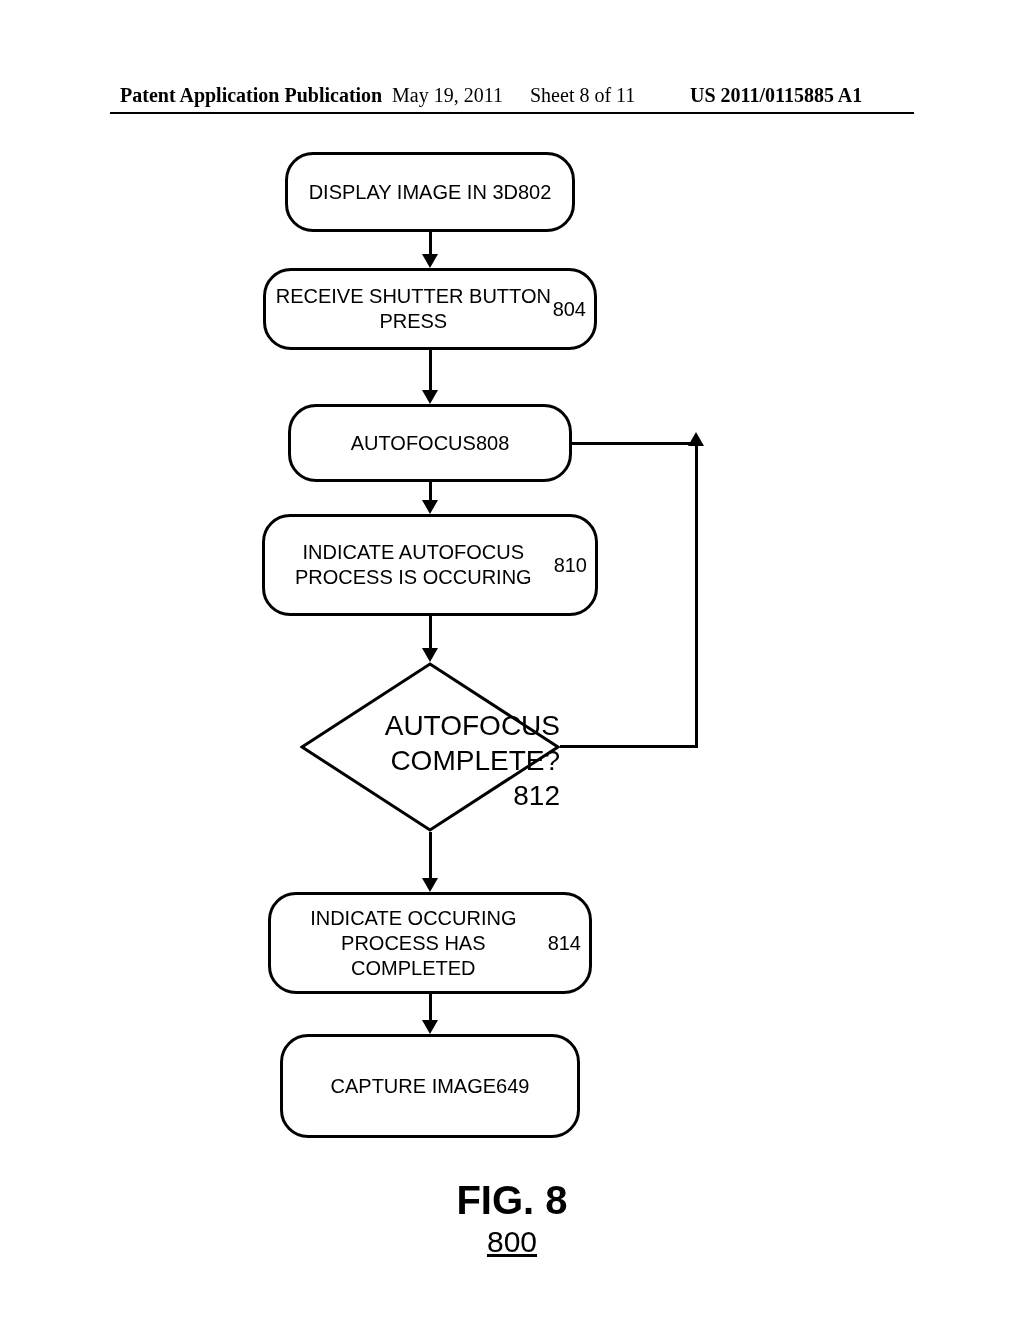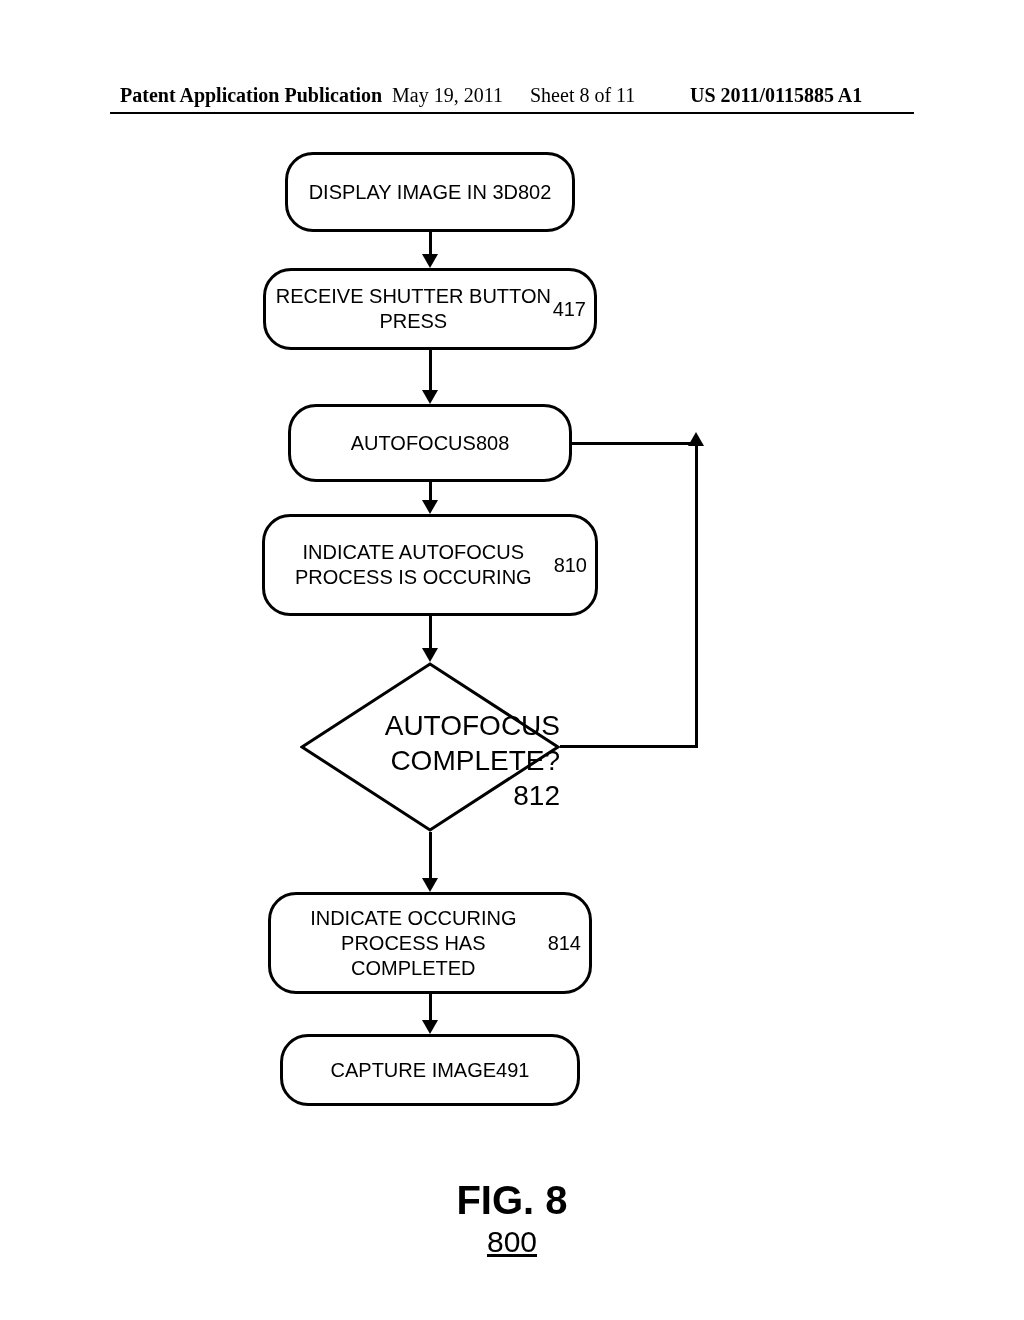--- a/index.html
+++ b/index.html
@@ -113,21 +113,21 @@
   <div class="box" style="left:285px; top:8px; width:290px; height:80px;">
     <div class="title">DISPLAY IMAGE IN 3D</div>
     <div class="num">802</div>
   </div>
 
   <div class="arrow-line" style="left:429px; top:88px; width:3px; height:24px;"></div>
   <div class="arrow-head-down" style="left:422px; top:110px;"></div>
 
   <div class="box" style="left:263px; top:124px; width:334px; height:82px;">
     <div class="title">RECEIVE SHUTTER BUTTON PRESS</div>
-    <div class="num">417</div>
+    <div class="num">804</div>
   </div>
 
   <div class="arrow-line" style="left:429px; top:206px; width:3px; height:42px;"></div>
   <div class="arrow-head-down" style="left:422px; top:246px;"></div>
 
   <div class="box" style="left:288px; top:260px; width:284px; height:78px;">
     <div class="title">AUTOFOCUS</div>
     <div class="num">808</div>
   </div>
 
@@ -161,23 +161,23 @@
   <div class="arrow-head-up" style="left:688px; top:288px;"></div>
 
   <div class="box" style="left:268px; top:748px; width:324px; height:102px;">
     <div class="title">INDICATE OCCURING PROCESS HAS COMPLETED</div>
     <div class="num">814</div>
   </div>
 
   <div class="arrow-line" style="left:429px; top:850px; width:3px; height:28px;"></div>
   <div class="arrow-head-down" style="left:422px; top:876px;"></div>
 
-  <div class="box" style="left:280px; top:890px; width:300px; height:72px;">
+  <div class="box" style="left:280px; top:890px; width:300px; height:104px;">
     <div class="title">CAPTURE IMAGE</div>
-    <div class="num">491</div>
+    <div class="num">649</div>
   </div>
 
 </div>
 
 <div class="fig-label" style="top:1178px;">
   <div class="fig">FIG. 8</div>
   <div class="num">800</div>
 </div>
 
 </body></html>

